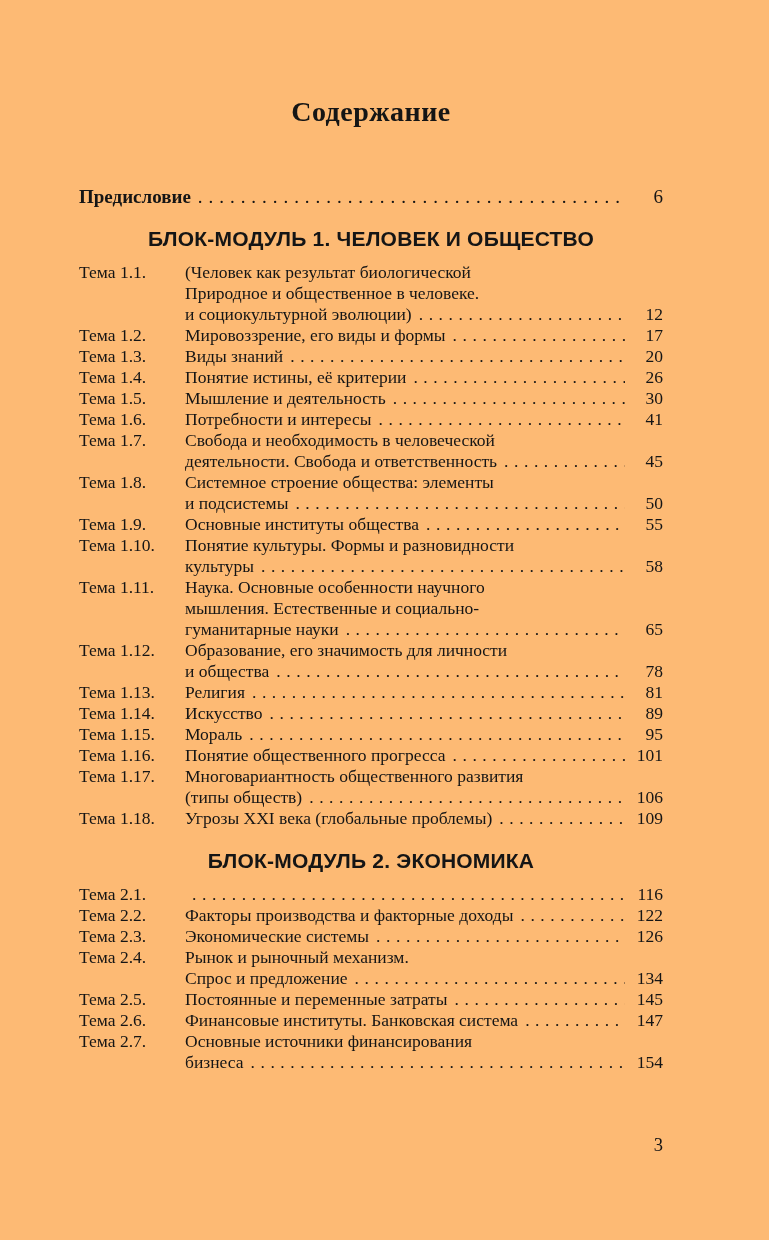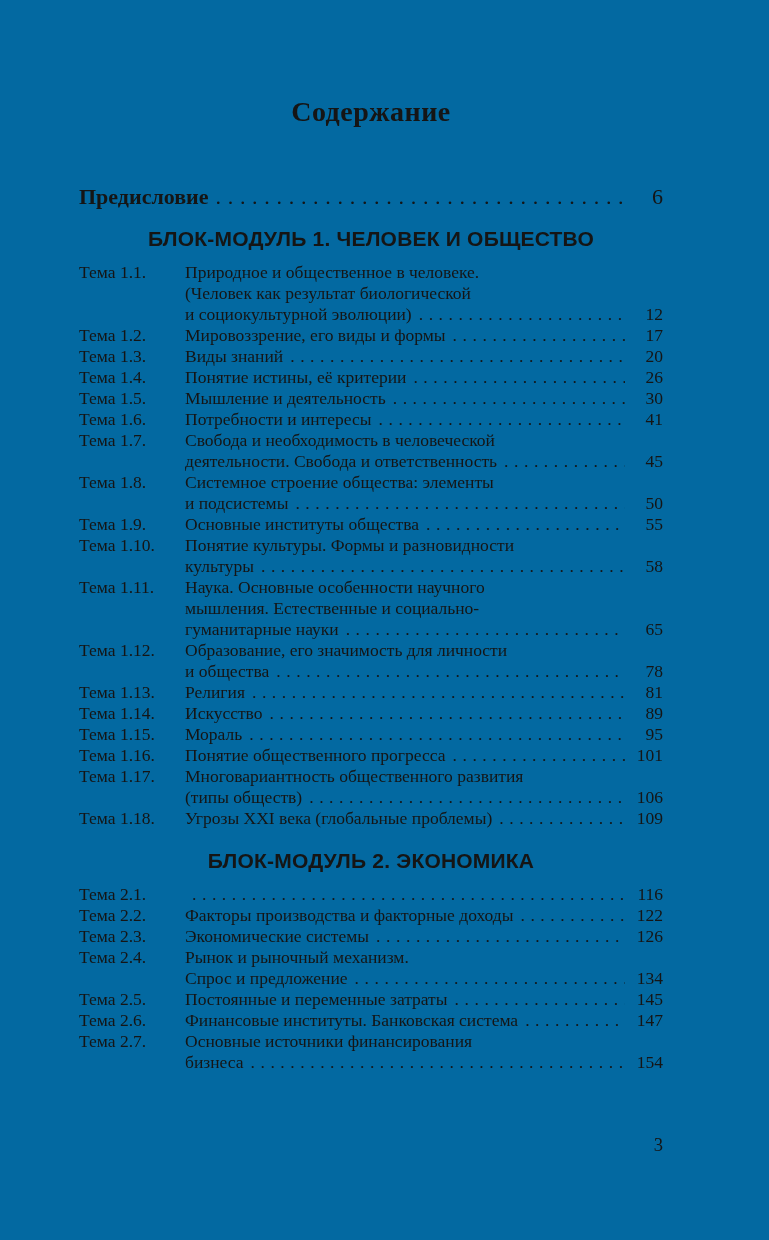--- a/index.html
+++ b/index.html
@@ -4,21 +4,21 @@
 <style>
   html, body {
     margin: 0;
     padding: 0;
     background: #ffffff;
   }
   .page {
     position: relative;
     width: 769px;
     height: 1240px;
-    background: #0369a1;
+    background: #fdba74;
     color: #151515;
     font-family: "Liberation Serif", serif;
     overflow: hidden;
   }
   .title {
     margin: 0 0 0 79px;
     padding-top: 96px;
     width: 584px;
     text-align: center;
     font-size: 28px;
@@ -28,21 +28,21 @@
   .content {
     width: 584px;
     margin-left: 79px;
     font-size: 17.5px;
     line-height: 21px;
   }
   .preface-row {
     display: flex;
     align-items: baseline;
     margin-top: 58px;
-    font-size: 22px;
+    font-size: 19px;
   }
   .preface-label {
     font-weight: bold;
     white-space: nowrap;
   }
   .section-heading {
     font-family: "Liberation Sans", sans-serif;
     font-weight: bold;
     font-size: 21px;
     text-align: center;
@@ -108,22 +108,22 @@
       <span class="dot-leader"></span>
       <span class="page-num">6</span>
     </div>
 
     <div id="toc-sections">
         <div class="toc-section">
           <div class="section-heading">БЛОК-МОДУЛЬ 1. ЧЕЛОВЕК И ОБЩЕСТВО</div>
           <div class="toc-entry">
             <span class="entry-label">Тема 1.1.</span>
             <div class="entry-body">
+              <div class="entry-line">(Человек как результат биологической</div>
               <div class="entry-line">Природное и общественное в человеке.</div>
-              <div class="entry-line">(Человек как результат биологической</div>
               <div class="entry-line last">
                 <span class="entry-text">и социокультурной эволюции)</span>
                 <span class="dot-leader"></span>
                 <span class="page-num">12</span>
               </div>
             </div>
           </div>
           <div class="toc-entry">
             <span class="entry-label">Тема 1.2.</span>
             <div class="entry-body">

